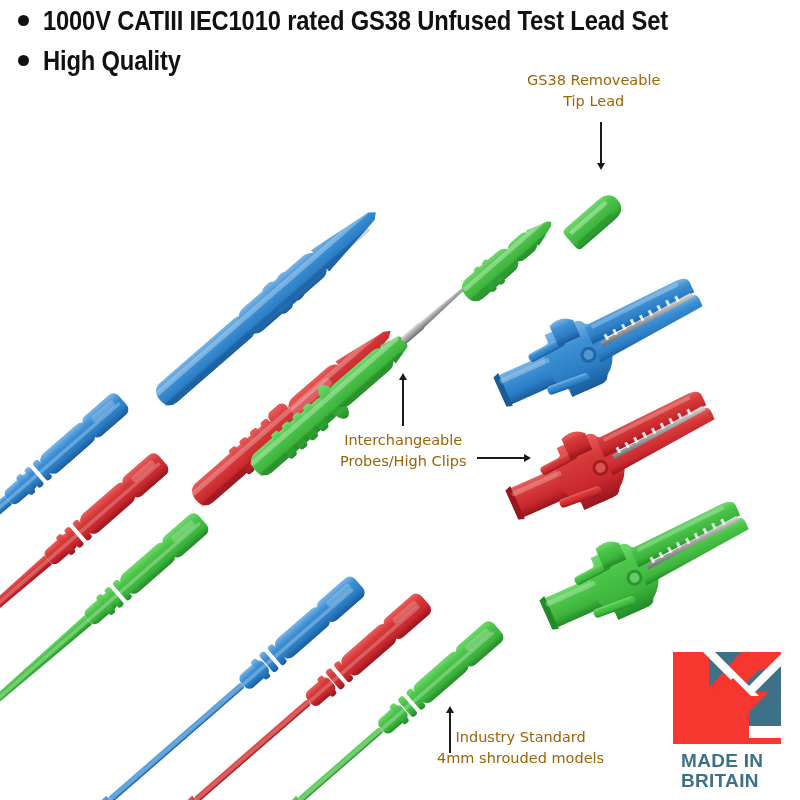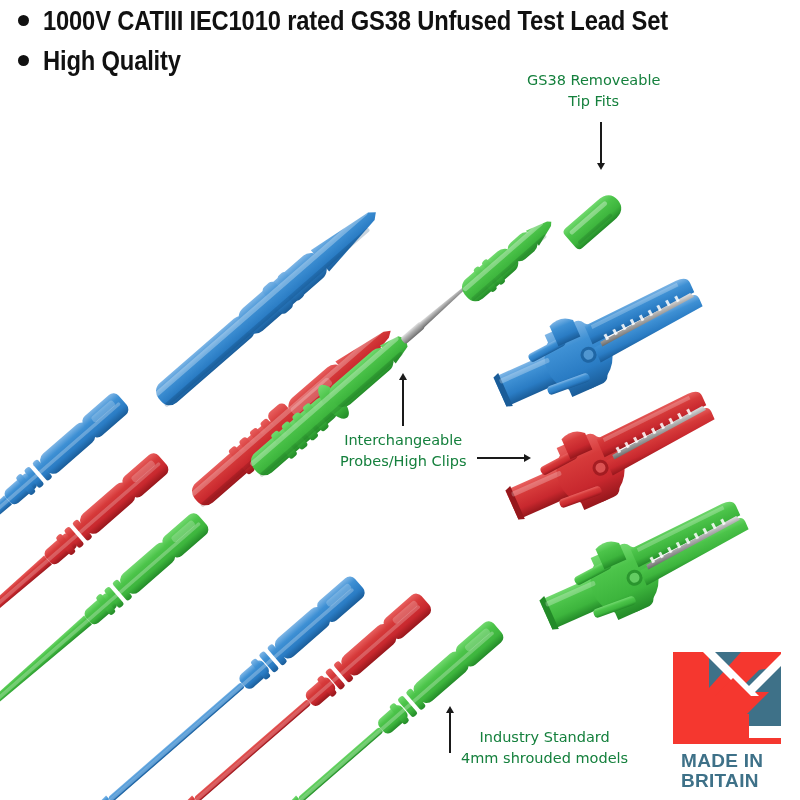--- a/index.html
+++ b/index.html
@@ -51,28 +51,28 @@
     transform-origin: left center;
     white-space: nowrap;
   }
 
   
   .callout {
     position: absolute;
     font-family: "DejaVu Sans", "Liberation Sans", sans-serif;
     font-size: 14.5px;
     line-height: 1.45;
-    color: #15803d;
+    color: #a16207;
     white-space: nowrap;
   }
   .callout.center { text-align: center; }
 
   #callout-tipcaps   { left: 527px; top: 70px; }
   #callout-probes    { left: 340px; top: 430px; }
-  #callout-plugs     { left: 461px; top: 727px; text-align: center; }
+  #callout-plugs     { left: 437px; top: 727px; text-align: center; }
 
   .leader { position: absolute; background: #1a1a1a; }
   .leader-v { width: 1.6px; }
   .leader-h { height: 1.6px; }
 
   .arrowhead { position: absolute; width: 0; height: 0; }
   .arrow-down  { border-left: 4px solid transparent; border-right: 4px solid transparent; border-top: 7px solid #1a1a1a; }
   .arrow-up    { border-left: 4px solid transparent; border-right: 4px solid transparent; border-bottom: 7px solid #1a1a1a; }
   .arrow-right { border-top: 4px solid transparent; border-bottom: 4px solid transparent; border-left: 7px solid #1a1a1a; }
 
@@ -386,21 +386,21 @@
       <span class="feature-text">1000V CATIII IEC1010 rated GS38 Unfused Test Lead Set</span>
     </li>
     <li>
       <span class="bullet-dot"></span>
       <span class="feature-text">High Quality</span>
     </li>
   </ul>
 
   <div class="callout center" id="callout-tipcaps">
     <div>GS38 Removeable</div>
-    <div>Tip Fits</div>
+    <div>Tip Lead</div>
   </div>
   <div class="leader leader-v" style="left:600px; top:122px; height:42px;"></div>
   <div class="arrowhead arrow-down" style="left:596.8px; top:163px;"></div>
 
   <div class="callout center" id="callout-probes">
     <div>Interchangeable</div>
     <div>Probes/High Clips</div>
   </div>
 
   <div class="leader leader-v" style="left:402px; top:380px; height:46px;"></div>

